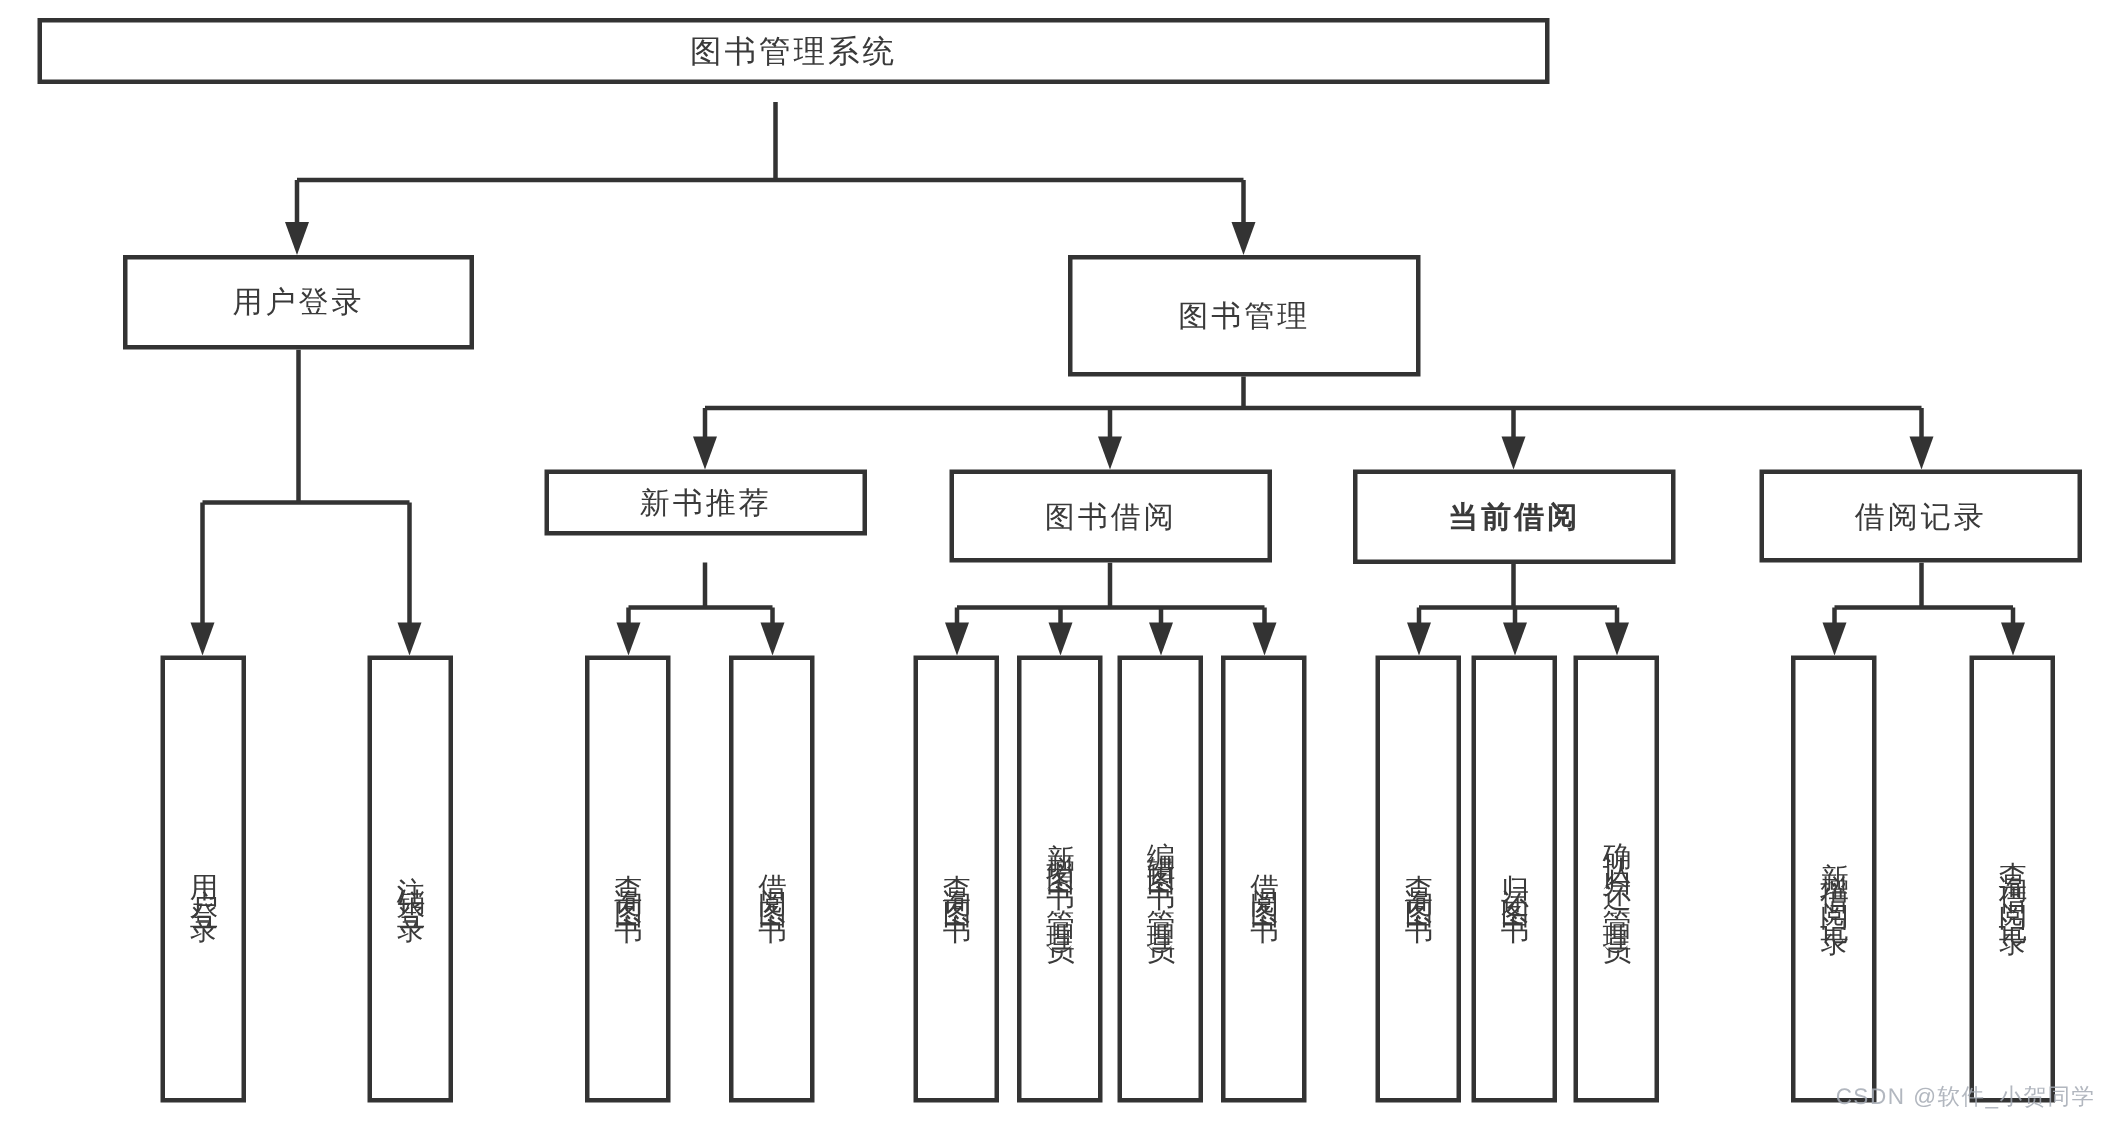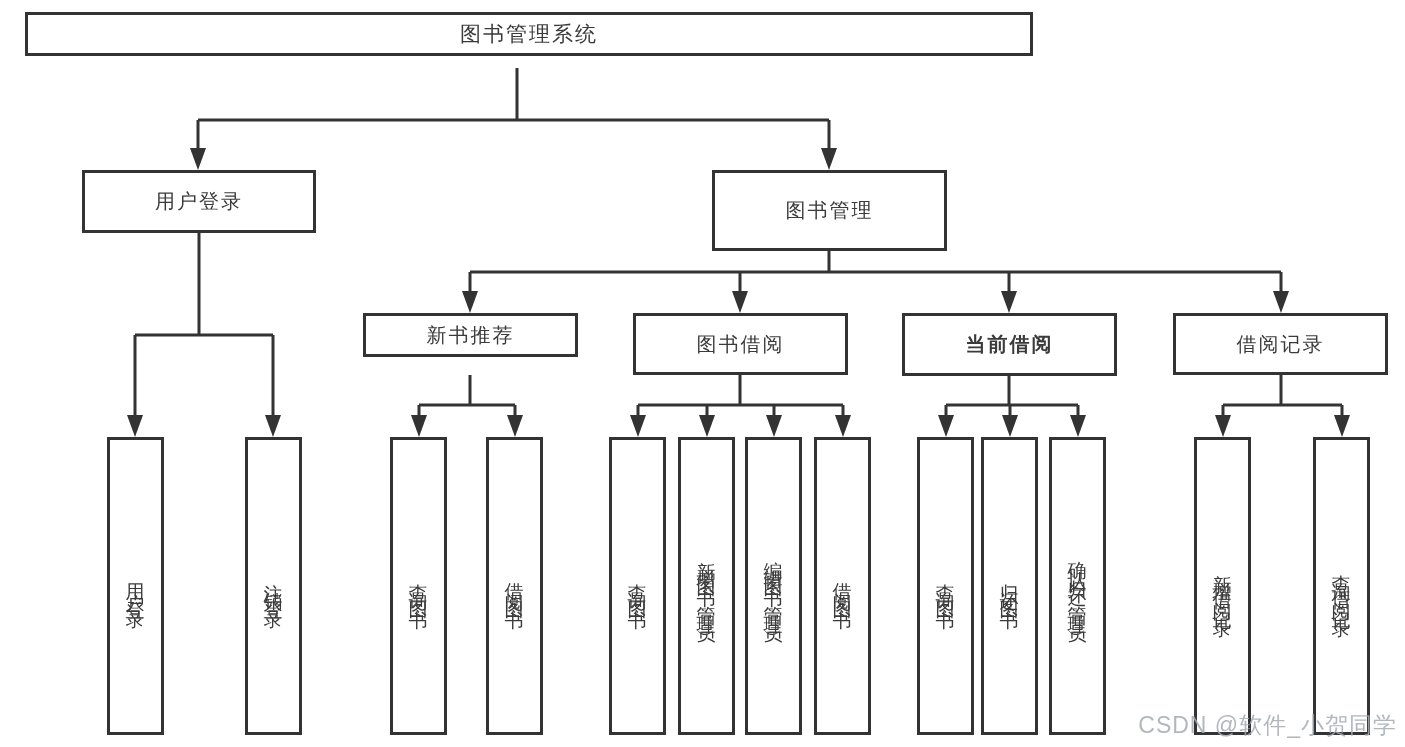--- a/index.html
+++ b/index.html
@@ -32,21 +32,21 @@
   .box.leaf { width:57px; top:437px; height:298px; font-size:19px; }
   .box.leaf .vtext {
     writing-mode:vertical-rl;
     text-orientation:mixed;
     letter-spacing:9px;
     line-height:1;
   }
   .watermark {
     position:absolute;
     right:8px; bottom:6px;
-    font-size:23px;
+    font-size:15px;
     color:rgba(165,170,180,0.85);
     letter-spacing:1px;
     white-space:nowrap;
   }
 </style>
 </head>
 <body>
 
 <div class="canvas">
 

